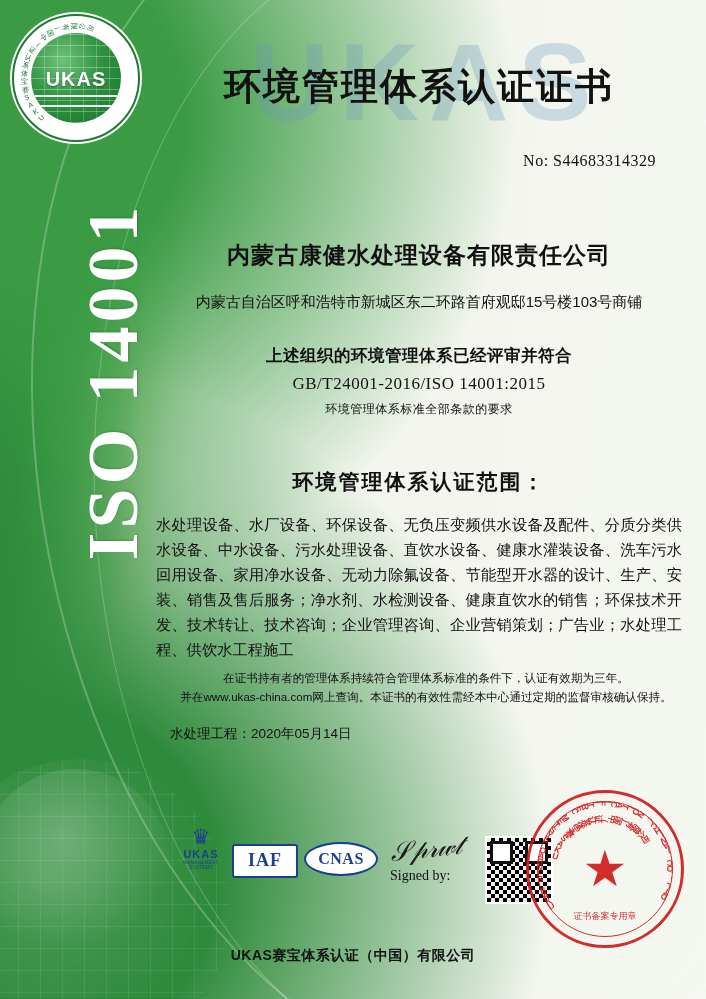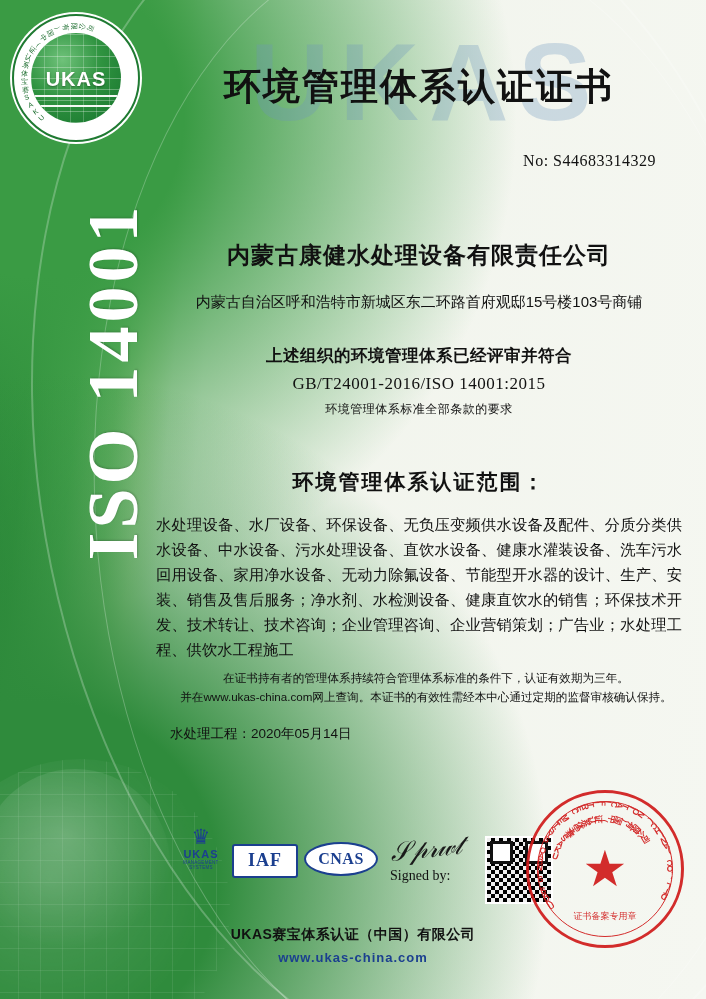--- a/index.html
+++ b/index.html
@@ -612,16 +612,15 @@
         <span style="transform: rotate(44deg) translate(0px, -54px) rotate(90deg);">限</span>
         <span style="transform: rotate(51.6deg) translate(0px, -54px) rotate(90deg);">公</span>
         <span style="transform: rotate(59.2deg) translate(0px, -54px) rotate(90deg);">司</span>
       </div>
     <div class="star">★</div>
     <div class="cn-text">证书备案专用章</div>
   </div>
 
   <div class="footer">
     <div class="org">UKAS赛宝体系认证（中国）有限公司</div>
-    <div class="web">www.ukas-china.com</div>
   </div>
 
 </div>
 
 </body></html>

